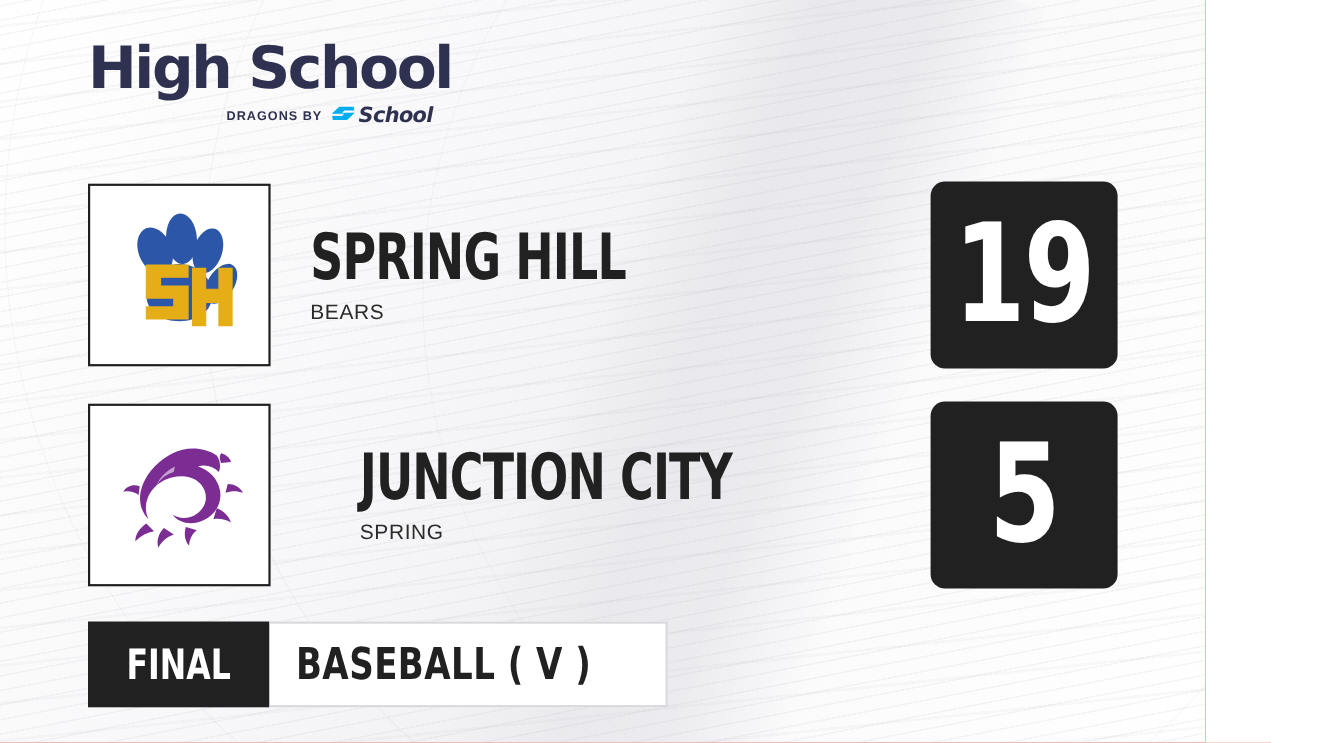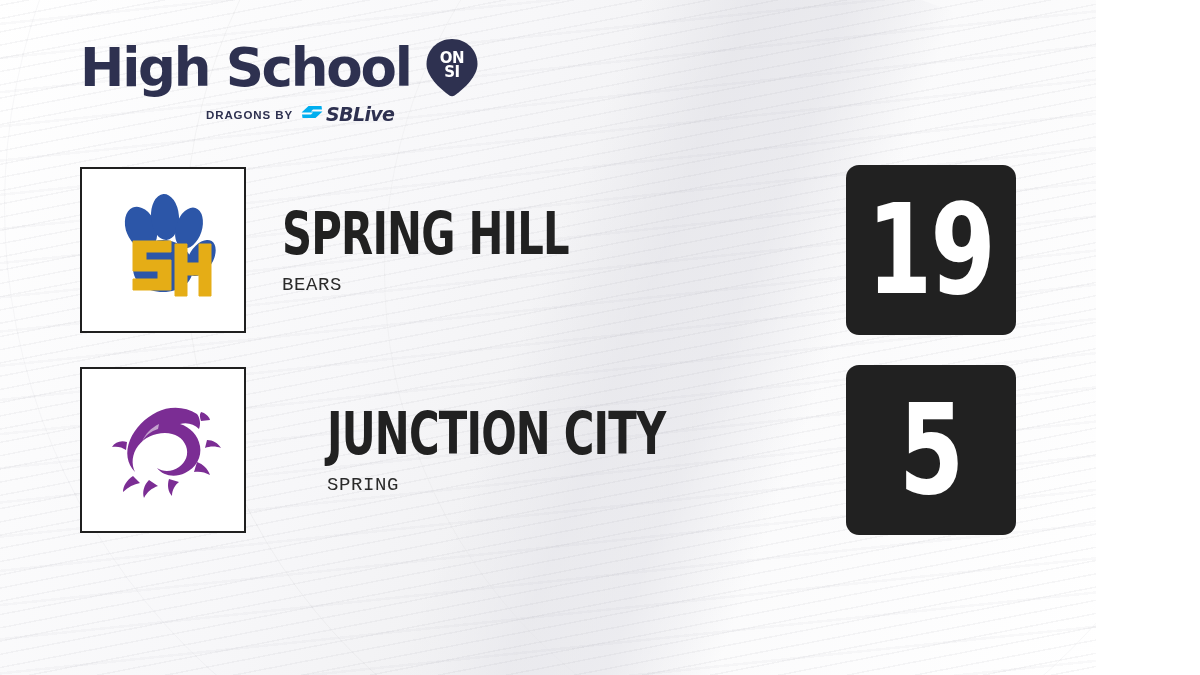--- a/index.html
+++ b/index.html
@@ -184,21 +184,21 @@
     font-weight: bold;
     font-size: 58px;
     line-height: 1.0;
     letter-spacing: -1px;
     color: #212121;
     transform: scaleX(0.80);
     transform-origin: left center;
     white-space: nowrap;
   }
   .team-mascot {
-    font-family: Liberation Mono, monospace;
+    font-family: Liberation Sans, sans-serif;
     font-size: 19px;
     font-weight: normal;
     letter-spacing: 0.6px;
     color: #2a2a2a;
     margin-top: 11px;
     white-space: nowrap;
   }
 
   .score-box {
     width: 170px;
@@ -276,35 +276,28 @@
   <div class="bg-arcs"></div>
   <div class="bg-arcs2"></div>
   <div class="bg-arcs3"></div>
   <div class="bg-band"></div>
   <div class="bg-hatch"></div>
   <div class="bg-hatch2"></div>
 
   <div class="brand">
     <div class="brand-row">
       <div class="brand-word">High School</div>
-      <div class="pin">
-        <svg width="62" height="62" viewBox="0 0 62 62">
-          <path d="M31 3 C16.6 3 5.5 14.1 5.5 28 C5.5 40 18 52 28.4 59.4 C30 60.5 32 60.5 33.6 59.4 C44 52 56.5 40 56.5 28 C56.5 14.1 45.4 3 31 3 Z" fill="#2e3150"></path>
-          <text x="31" y="27" text-anchor="middle" font-family="DejaVu Sans, sans-serif" font-weight="bold" font-size="15" fill="#ffffff" letter-spacing="-0.5">ON</text>
-          <text x="31" y="41" text-anchor="middle" font-family="DejaVu Sans, sans-serif" font-weight="bold" font-size="15" fill="#ffffff" letter-spacing="-0.5">SI</text>
-        </svg>
-      </div>
     </div>
     <div class="powered">
       <span class="powered-label">DRAGONS BY</span>
       <span class="sblive">
         <svg class="sblive-mark" width="22" height="19" viewBox="0 0 22 19">
           <path d="M20.5 1 L7.5 1 L0.5 7.5 L12 7.5 L10 9.5 L1 9.5 L1.5 13 L14.5 13 L21.5 6.5 L10 6.5 L12 4.5 L21 4.5 Z" fill="#00aeef"></path>
         </svg>
-        <span class="sblive-word">SBLive</span>
+        <span class="sblive-word">School</span>
       </span>
     </div>
   </div>
 
   <div class="team-row team-row-1">
     <div class="logo-box">
       <svg width="132" height="132" viewBox="0 0 132 132">
         <g fill="#2c56a8">
           <ellipse cx="44" cy="44" rx="15" ry="22" transform="rotate(-22 44 44)"></ellipse>
           <ellipse cx="68" cy="33" rx="14" ry="23" transform="rotate(-4 68 33)"></ellipse>
@@ -348,14 +341,22 @@
     </div>
     <div class="team-text">
       <div class="team-name">JUNCTION CITY</div>
       <div class="team-mascot">SPRING</div>
     </div>
     <div class="score-box">
       <span class="score-value">5</span>
     </div>
   </div>
 
+  <div class="status-bar">
+    <div class="status-final">
+      <span class="status-final-text">FINAL</span>
+    </div>
+    <div class="status-sport">
+      <span class="status-sport-text">BASEBALL ( V )</span>
+    </div>
+  </div>
 
 </div>
 
 </body></html>

